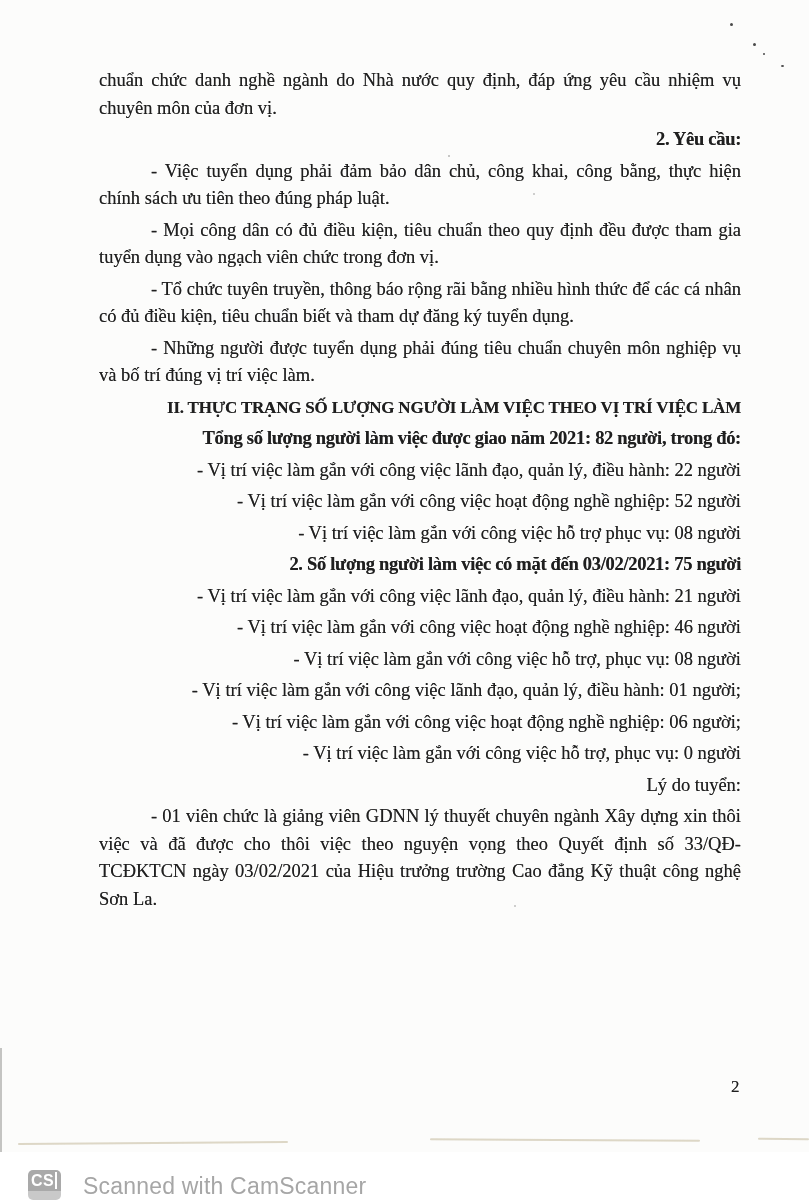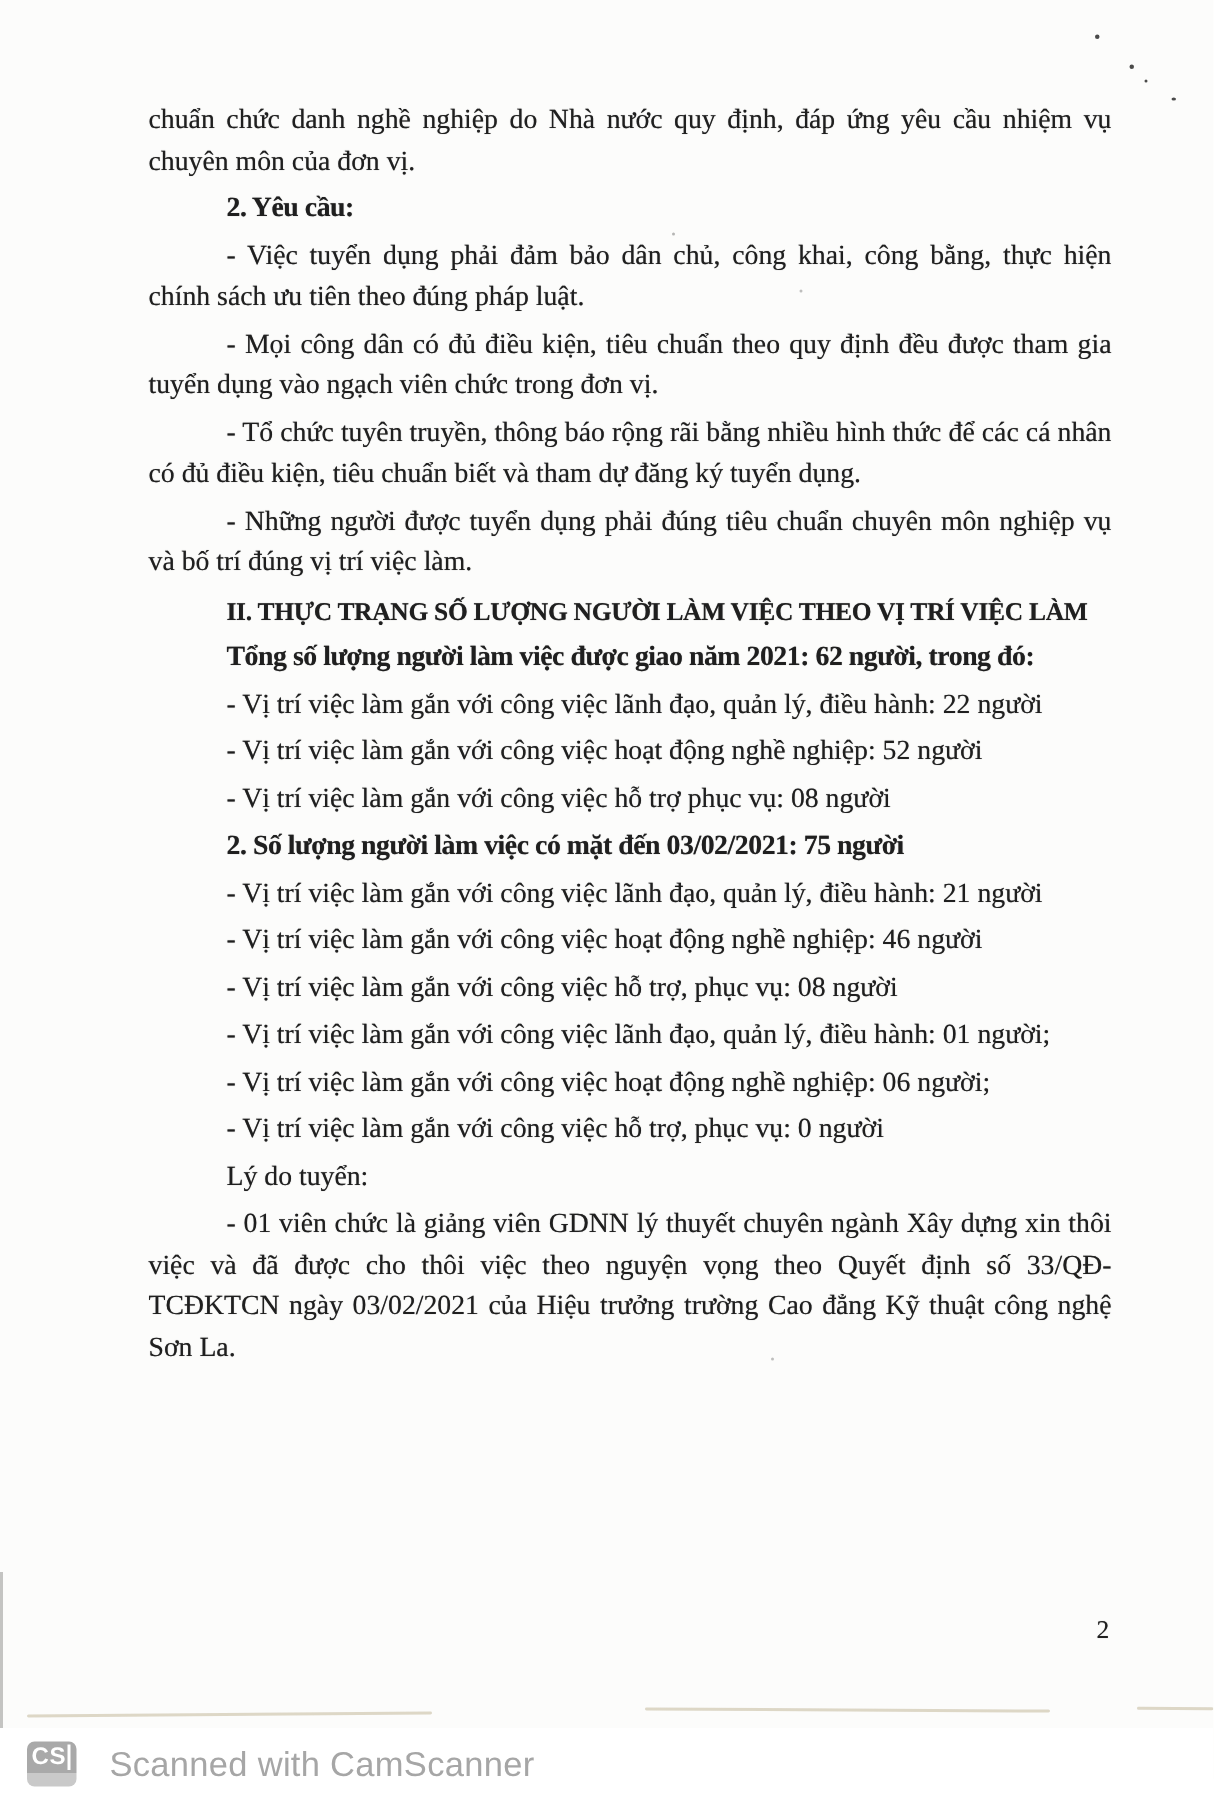--- a/index.html
+++ b/index.html
@@ -24,21 +24,21 @@
   }
   .para {
     font-size: 18.5px;
     line-height: 27.5px;
     margin: 0 0 4px 0;
     text-align: justify;
     text-shadow: 0 0 0.5px rgba(30,30,30,0.65);
   }
   .para.indent { text-indent: 52px; }
   .para.bold { font-weight: 700; letter-spacing: -0.3px; }
-  .para.single { white-space: nowrap; text-align: left; }
+  .para.single { white-space: nowrap; text-align: right; }
   .para.section { font-size: 17px; letter-spacing: -0.2px; }
   .page-number {
     position: absolute;
     left: 731px;
     top: 1077px;
     font-size: 17px;
     color: var(--ink, #1f1f1f);
     text-shadow: 0 0 0.5px rgba(30,30,30,0.6);
   }
   
@@ -64,22 +64,22 @@
   }
   
   .footer {
     position: absolute;
     left: 0;
     bottom: 0;
     width: 100%;
     height: 48px;
     background: #ffffff;
     display: flex;
-    align-items: center;
-    padding-left: 18px;
+    align-items: flex-end;
+    padding-left: 28px;
     box-sizing: border-box;
   }
   .cs-logo {
     position: relative;
     width: 33px;
     height: 30px;
     border-radius: 5px;
     background: linear-gradient(to bottom, var(--logo_gray, #a9a9a9) 0%, var(--logo_gray, #a9a9a9) 70%, #c9c9c9 70%, #c9c9c9 100%);
     flex: 0 0 auto;
   }
@@ -116,28 +116,28 @@
 
   <div class="speck" style="left:730px; top:23px;  width:3px; height:3px;"></div>
   <div class="speck" style="left:753px; top:43px;  width:3px; height:3px;"></div>
   <div class="speck" style="left:763px; top:53px;  width:2px; height:2px;"></div>
   <div class="speck" style="left:781px; top:65px;  width:3px; height:2px;"></div>
   <div class="speck" style="left:448px; top:155px; width:2px; height:2px; opacity:.4;"></div>
   <div class="speck" style="left:533px; top:193px; width:2px; height:2px; opacity:.35;"></div>
   <div class="speck" style="left:514px; top:905px; width:2px; height:2px; opacity:.35;"></div>
 
   <div class="doc-content">
-      <p class="para">chuẩn chức danh nghề nghiệp do Nhà nước quy định, đáp ứng yêu cầu nhiệm vụ chuyên môn của đơn vị.</p>
+      <p class="para">chuẩn chức danh nghề ngành do Nhà nước quy định, đáp ứng yêu cầu nhiệm vụ chuyên môn của đơn vị.</p>
       <p class="para indent bold single">2. Yêu cầu:</p>
       <p class="para indent">- Việc tuyển dụng phải đảm bảo dân chủ, công khai, công bằng, thực hiện chính sách ưu tiên theo đúng pháp luật.</p>
       <p class="para indent">- Mọi công dân có đủ điều kiện, tiêu chuẩn theo quy định đều được tham gia tuyển dụng vào ngạch viên chức trong đơn vị.</p>
       <p class="para indent">- Tổ chức tuyên truyền, thông báo rộng rãi bằng nhiều hình thức để các cá nhân có đủ điều kiện, tiêu chuẩn biết và tham dự đăng ký tuyển dụng.</p>
       <p class="para indent">- Những người được tuyển dụng phải đúng tiêu chuẩn chuyên môn nghiệp vụ và bố trí đúng vị trí việc làm.</p>
       <p class="para indent bold single section">II. THỰC TRẠNG SỐ LƯỢNG NGƯỜI LÀM VIỆC THEO VỊ TRÍ VIỆC LÀM</p>
-      <p class="para indent bold single">Tổng số lượng người làm việc được giao năm 2021: 62 người, trong đó:</p>
+      <p class="para indent bold single">Tổng số lượng người làm việc được giao năm 2021: 82 người, trong đó:</p>
       <p class="para indent single">- Vị trí việc làm gắn với công việc lãnh đạo, quản lý, điều hành: 22 người</p>
       <p class="para indent single">- Vị trí việc làm gắn với công việc hoạt động nghề nghiệp: 52 người</p>
       <p class="para indent single">- Vị trí việc làm gắn với công việc hỗ trợ phục vụ: 08 người</p>
       <p class="para indent bold single">2. Số lượng người làm việc có mặt đến 03/02/2021: 75 người</p>
       <p class="para indent single">- Vị trí việc làm gắn với công việc lãnh đạo, quản lý, điều hành: 21 người</p>
       <p class="para indent single">- Vị trí việc làm gắn với công việc hoạt động nghề nghiệp: 46 người</p>
       <p class="para indent single">- Vị trí việc làm gắn với công việc hỗ trợ, phục vụ: 08 người</p>
       <p class="para indent single">- Vị trí việc làm gắn với công việc lãnh đạo, quản lý, điều hành: 01 người;</p>
       <p class="para indent single">- Vị trí việc làm gắn với công việc hoạt động nghề nghiệp: 06 người;</p>
       <p class="para indent single">- Vị trí việc làm gắn với công việc hỗ trợ, phục vụ: 0 người</p>

